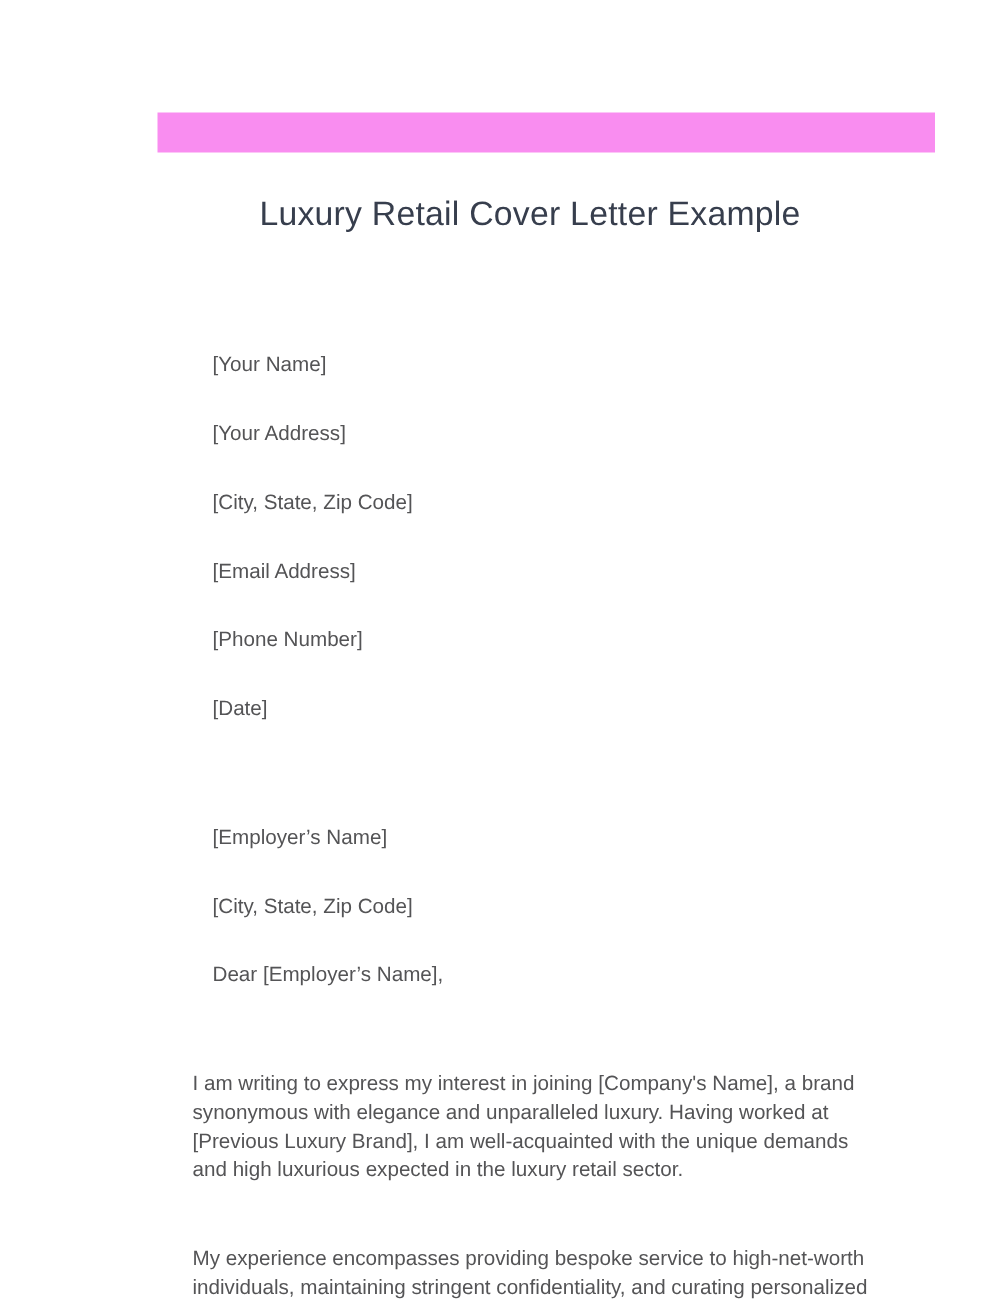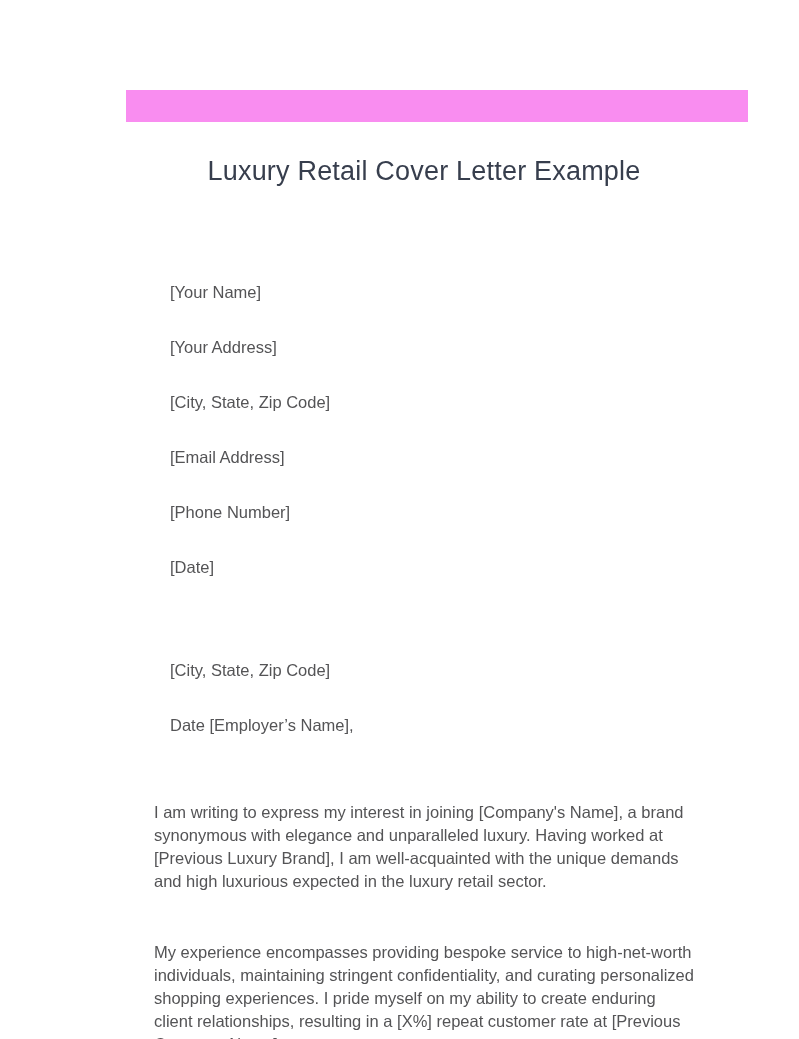--- a/index.html
+++ b/index.html
@@ -60,22 +60,23 @@
     <div class="block">
       <div class="line">[Your Name]</div>
       <div class="line">[Your Address]</div>
       <div class="line">[City, State, Zip Code]</div>
       <div class="line">[Email Address]</div>
       <div class="line">[Phone Number]</div>
       <div class="line">[Date]</div>
     </div>
 
     <div class="block">
+      <div class="line">[Employer’s Name]</div>
       <div class="line">[City, State, Zip Code]</div>
-      <div class="line">Date [Employer’s Name],</div>
+      <div class="line">Dear [Employer’s Name],</div>
     </div>
 
     <p>I am writing to express my interest in joining [Company's Name], a brand synonymous with elegance and unparalleled luxury. Having worked at [Previous Luxury Brand], I am well-acquainted with the unique demands and high luxurious expected in the luxury retail sector.</p>
     <p>My experience encompasses providing bespoke service to high-net-worth individuals, maintaining stringent confidentiality, and curating personalized shopping experiences. I pride myself on my ability to create enduring client relationships, resulting in a [X%] repeat customer rate at [Previous Company Name].</p>
 
     <p>Sincerely,</p>
 
     <p>[Your Name]</p>
 
   </div>

